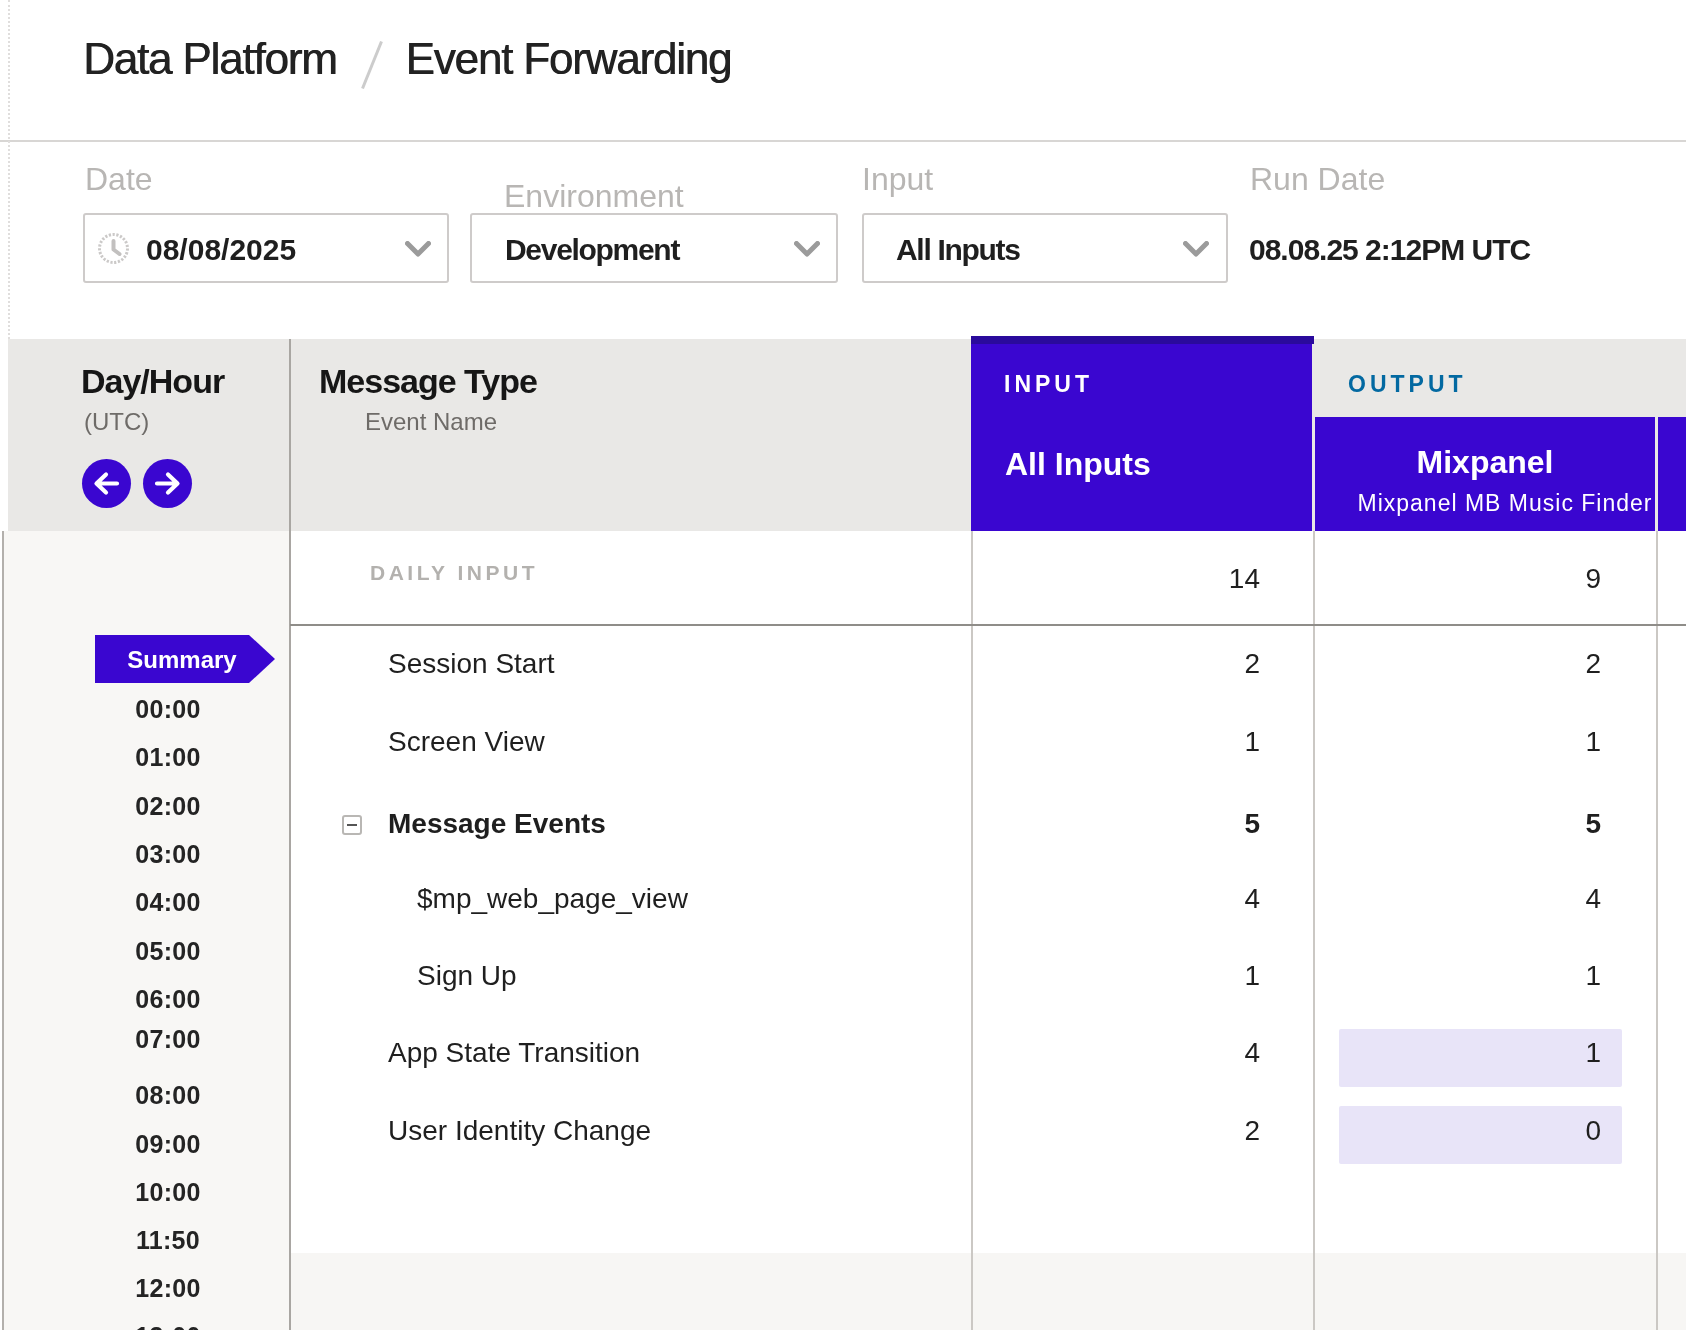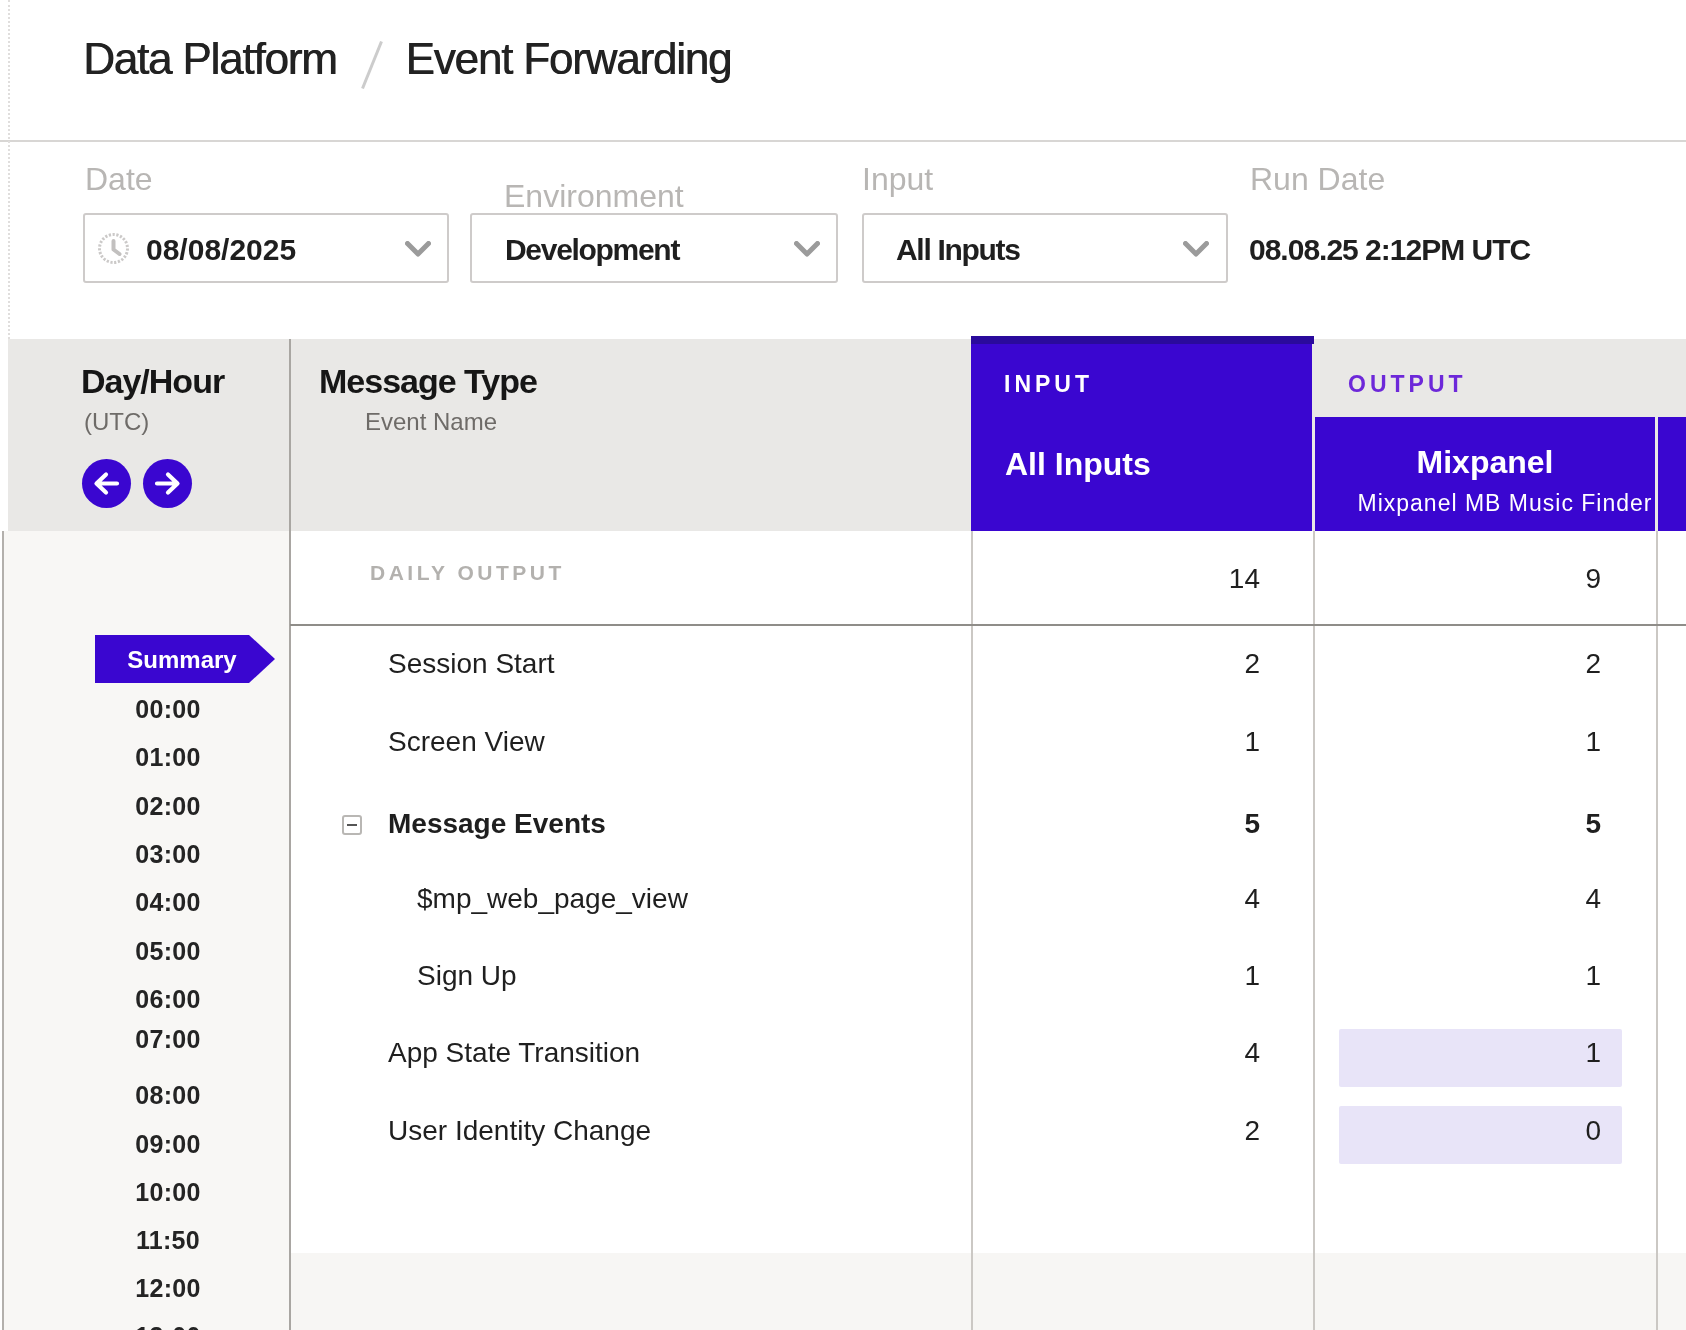--- a/index.html
+++ b/index.html
@@ -74,38 +74,38 @@
   <div class="abs" style="left:143px; top:459px; width:49px; height:49px; border-radius:50%; background:#3a06d0;"></div>
   <svg class="abs" style="left:143px; top:459px;" width="49" height="49" viewBox="0 0 49 49">
     <path d="M14 24.5 L34 24.5 M25 15.5 L34.5 24.5 L25 33.5" fill="none" stroke="#fff" stroke-width="4.2" stroke-linecap="round" stroke-linejoin="round"></path>
   </svg>
 
   <div class="abs" style="left:289px; top:339px; width:2px; height:991px; background:#a9a6a2;"></div>
 
   <div class="abs" style="left:319px; top:364px; font-size:34px; font-weight:700; line-height:34px; letter-spacing:-1px; color:#161616;">Message Type</div>
   <div class="abs" style="left:365px; top:410px; font-size:24px; line-height:24px; color:#6e6b68;">Event Name</div>
 
-  <div class="abs" style="left:1348px; top:373px; font-size:23px; font-weight:700; line-height:23px; letter-spacing:4px; color:#6d28d9;">OUTPUT</div>
+  <div class="abs" style="left:1348px; top:373px; font-size:23px; font-weight:700; line-height:23px; letter-spacing:4px; color:#0369a1;">OUTPUT</div>
 
   <div class="abs" style="left:971px; top:336px; width:343px; height:8px; background:#2a0a9c;"></div>
   <div class="abs" style="left:971px; top:344px; width:341px; height:187px; background:#3a06d0;"></div>
   <div class="abs" style="left:1004px; top:373px; font-size:23px; font-weight:700; line-height:23px; letter-spacing:4px; color:#fff;">INPUT</div>
   <div class="abs" style="left:1005px; top:448px; font-size:32px; font-weight:700; line-height:32px; color:#fff;">All Inputs</div>
 
   <div class="abs" style="left:1315px; top:417px; width:340px; height:114px; background:#3a06d0;"></div>
   <div class="abs" style="left:1315px; top:446px; width:340px; text-align:center; font-size:32px; font-weight:700; line-height:32px; color:#fff;">Mixpanel</div>
   <div class="abs" style="left:1315px; top:492px; width:380px; text-align:center; font-size:23px; line-height:23px; letter-spacing:1px; color:#fff;">Mixpanel MB Music Finder</div>
 
   <div class="abs" style="left:1658px; top:417px; width:28px; height:114px; background:#3a06d0;"></div>
 
   <div class="abs" style="left:971px;  top:531px; width:2px; height:799px; background:#cbc8c4;"></div>
   <div class="abs" style="left:1313px; top:531px; width:2px; height:799px; background:#cbc8c4;"></div>
   <div class="abs" style="left:1656px; top:531px; width:2px; height:799px; background:#cbc8c4;"></div>
 
-  <div class="abs" style="left:370px; top:562px; font-size:21px; font-weight:700; line-height:21px; letter-spacing:3.5px; color:#b3b1ae;">DAILY OUTPUT</div>
+  <div class="abs" style="left:370px; top:562px; font-size:21px; font-weight:700; line-height:21px; letter-spacing:3.5px; color:#b3b1ae;">DAILY INPUT</div>
   <div class="abs" style="left:290px; top:624px; width:1396px; height:2px; background:#8f8d89;"></div>
 
   <div class="abs" style="left:1339px; top:1029px; width:283px; height:58px; background:#e8e4f8; border-radius:2px;"></div>
   <div class="abs" style="left:1339px; top:1106px; width:283px; height:58px; background:#e8e4f8; border-radius:2px;"></div>
 
   <div class="abs rowname" style="left:388px; top:650px;">Session Start</div>
   <div class="abs rowname" style="left:388px; top:728px;">Screen View</div>
   <div class="abs" style="left:342px; top:815px; width:20px; height:20px; border:2px solid #b9b7b4; border-radius:3px; background:#fff;"></div>
   <div class="abs" style="left:347px; top:824px; width:10px; height:2px; background:#555;"></div>
   <div class="abs rowname" style="left:388px; top:810px; font-weight:700;">Message Events</div>

